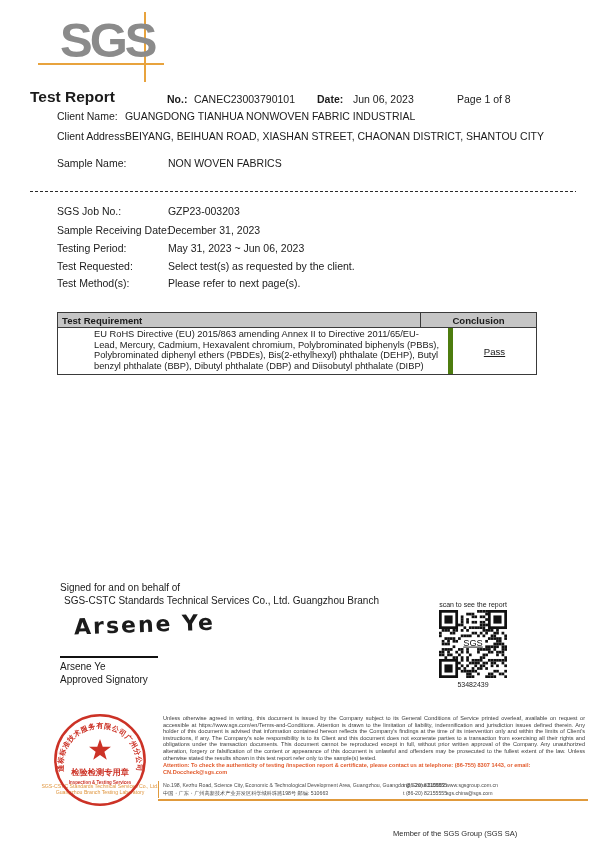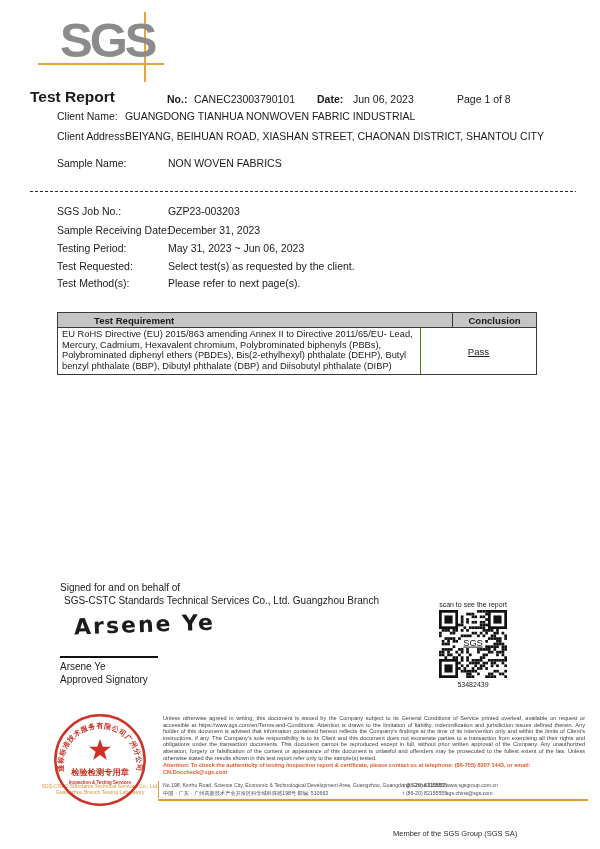--- a/index.html
+++ b/index.html
@@ -25,24 +25,24 @@
   .row { position:absolute; left:57px; width:520px; font-size:10.5px; white-space:nowrap; }
   .row .lbl { display:inline-block; }
   .lblw-client { width:65px; }
   .lblw-wide { width:108px; }
   .dashline { position:absolute; left:30px; top:191px; width:546px; height:1px;
               background:repeating-linear-gradient(90deg,#2a2a2a 0 3px, transparent 3px 5px); }
 
   
   .req-table { position:absolute; left:57px; top:312px; width:480px; border:1.5px solid #3a3a3a; }
   .tr-head { display:flex; background:#c5c5c5; border-bottom:1px solid #3a3a3a; }
-  .th-req { width:363px; border-right:1px solid #3a3a3a; font-size:9.6px; font-weight:bold; padding:1.5px 4px;margin-left:32px; }
+  .th-req { width:363px; border-right:1px solid #3a3a3a; font-size:9.6px; font-weight:bold; padding:1.5px 4px; }
   .th-con { flex:1; font-size:9.6px; font-weight:bold; text-align:center; padding:1.5px 2px; }
   .tr-body { display:flex; }
-  .td-req { width:363px; border-right:1px solid #4d7c0f; font-size:9.3px; line-height:10.6px; padding:1px 4px 3px 4px; }
+  .td-req { width:363px; border-right:5px solid #4d7c0f; font-size:9.3px; line-height:10.6px; padding:1px 4px 3px 4px;margin-left:32px; }
   .td-con { flex:1; display:flex; align-items:center; justify-content:center; font-size:9.6px;text-decoration:underline; }
 
   
   .sig-for { position:absolute; left:60px; top:582px; font-size:10px; }
   .sig-company { position:absolute; left:64px; top:595px; font-size:10px; }
   .sig-script { position:absolute; left:74px; top:612px; font-size:22px; font-weight:bold;
                 letter-spacing:2px; transform:rotate(-2deg); font-family:"DejaVu Sans", sans-serif; }
   .sig-line { position:absolute; left:60px; top:656px; width:98px; height:1.5px; background:#111; }
   .sig-name { position:absolute; left:60px; top:661px; font-size:10px; }
   .sig-role { position:absolute; left:60px; top:674px; font-size:10px; }

